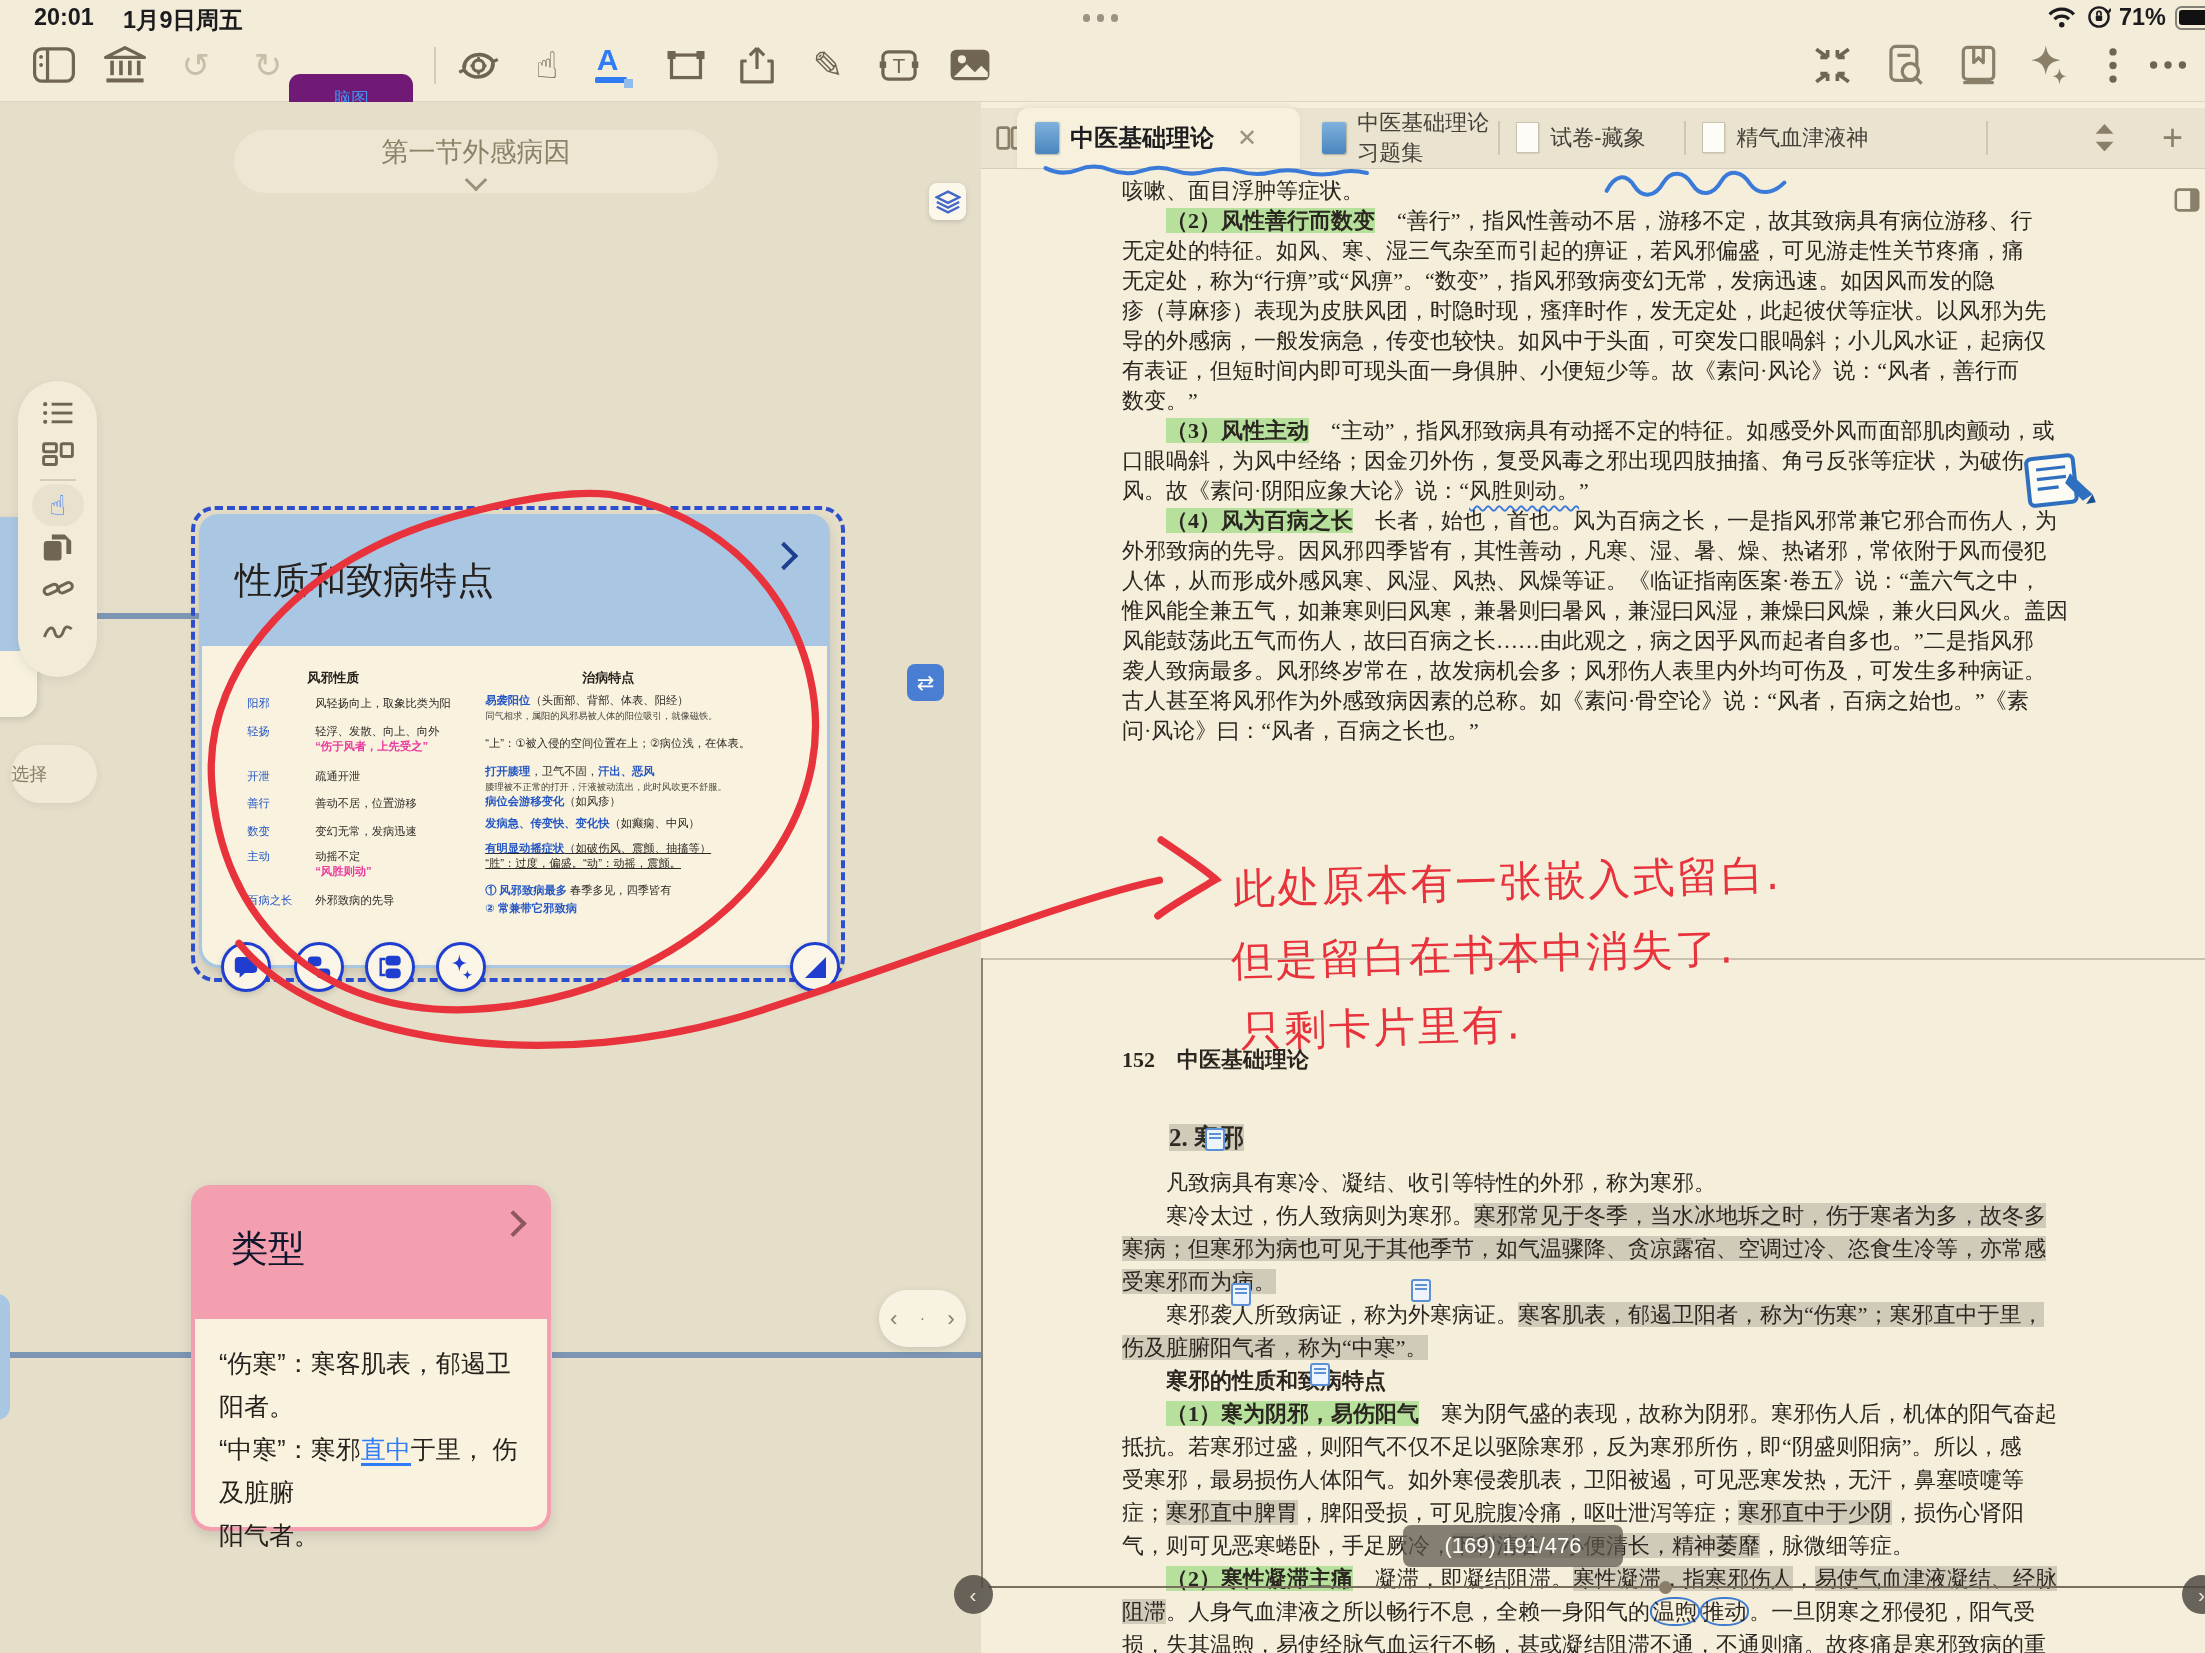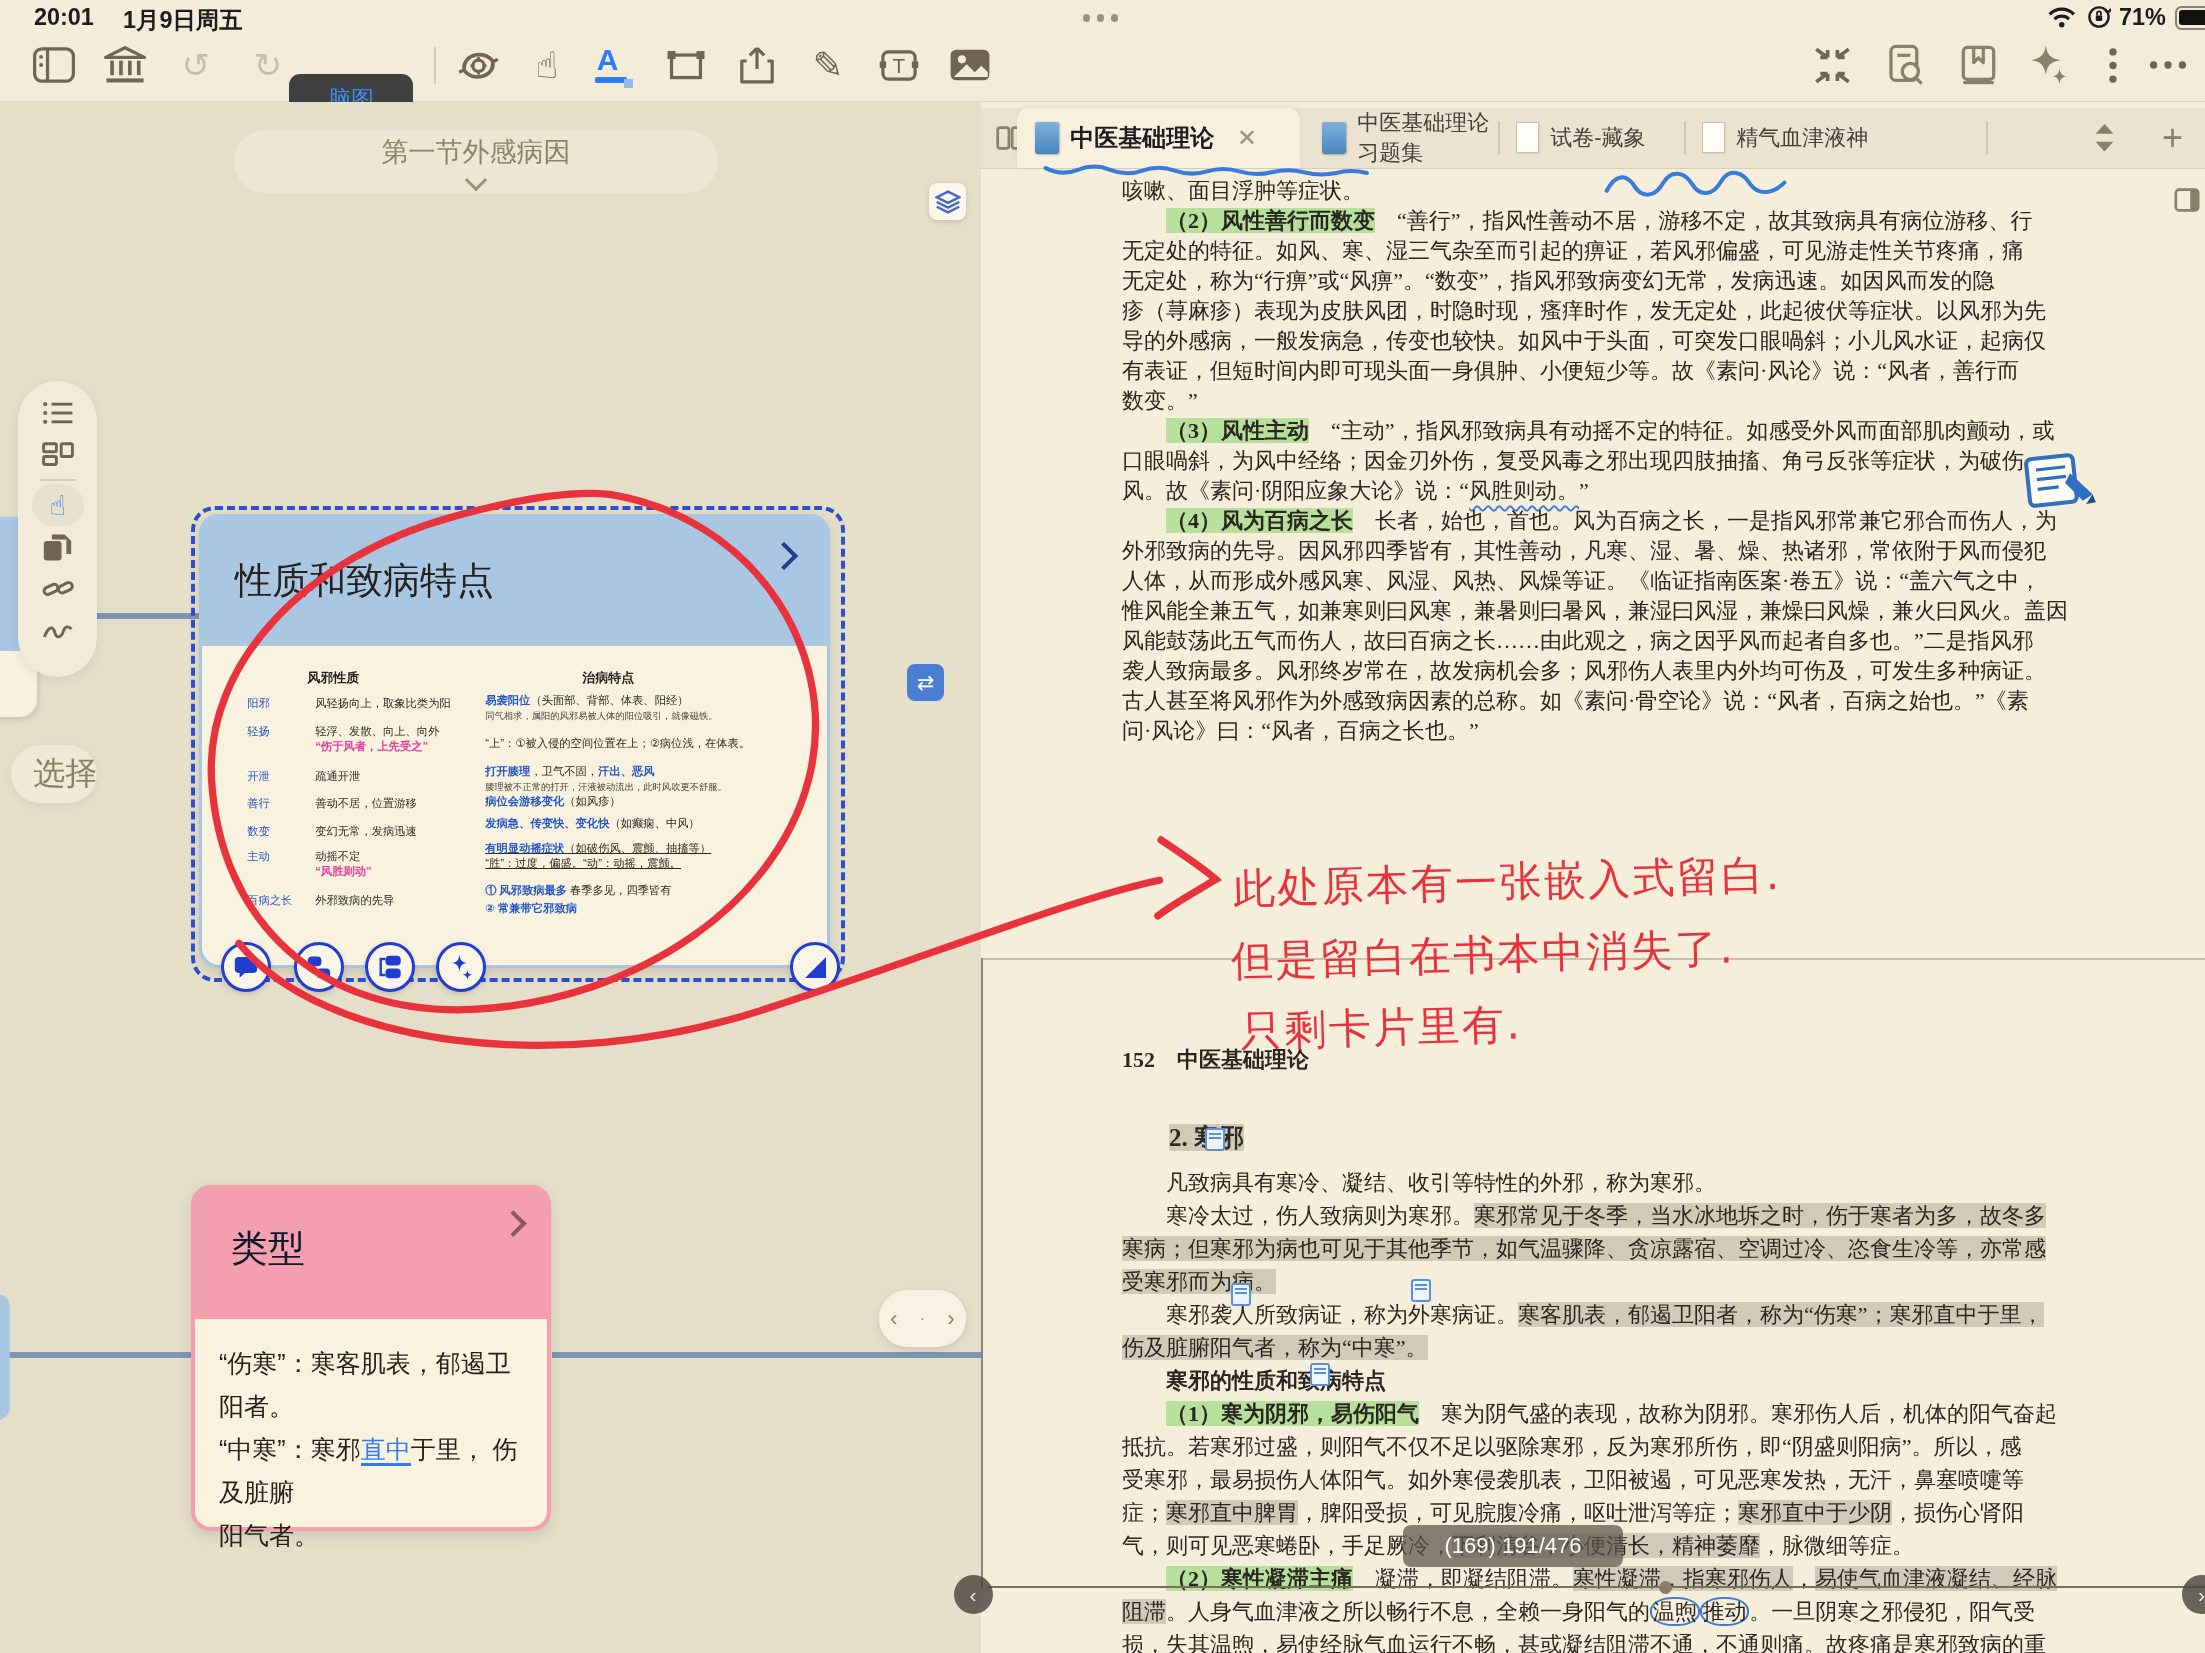--- a/index.html
+++ b/index.html
@@ -8,42 +8,42 @@
   .abs{position:absolute;}
   
   #statusbar{left:0;top:0;width:2205px;height:32px;background:#f2ecd9;}
   #toolbar{left:0;top:32px;width:2205px;height:69px;background:#f2ecd9;border-bottom:1.6px solid #ddd6c2;}
   .sb-text{font-size:23.4px;font-weight:600;color:#1c1c1e;}
   .dots3 span{display:inline-block;width:7.3px;height:7.3px;border-radius:50%;background:#9a9283;margin:0 3.2px;}
   .tool{display:flex;align-items:center;justify-content:center;width:60px;height:60px;top:3.2px;color:#6f6552;}
   .tool svg{display:block;}
   .tool-glyph{font-size:34px;color:#6f6552;font-family:"DejaVu Sans",sans-serif;}
   .disabled{color:#c7c0a9;}
-  #mindmap-btn{left:289px;top:42px;width:124px;height:50px;background:#404040;border-radius:11.3px;
-    display:flex;align-items:center;justify-content:center;font-size:23px;color:#3f8ef0;}
+  #mindmap-btn{left:289px;top:42px;width:124px;height:50px;background:#701a75;border-radius:11.3px;
+    display:flex;align-items:center;justify-content:center;font-size:18px;color:#3f8ef0;}
   .vsep{width:1.6px;height:37px;background:#d3ccb8;top:14.5px;}
   #hl-underline{left:588px;top:94px;width:48px;height:4.8px;background:#2f7cf6;border-radius:2.4px;}
   
   #battery{width:40px;height:20px;border:2px solid rgba(40,40,40,.55);border-radius:6.5px;position:relative;}
   #battery .fill{position:absolute;left:2.4px;top:2.4px;bottom:2.4px;width:71%;background:#111;border-radius:3.2px;}
   
   #canvas{left:0;top:102px;width:981px;height:1552px;background:#e5dfca;}
   .connector{height:5.7px;background:#7d96b3;}
   #root-node{left:234px;top:27.5px;width:484px;height:63px;background:#ece6d2;border-radius:32px;
      display:flex;flex-direction:column;align-items:center;justify-content:center;color:#8c8268;}
   #root-node .t{font-size:27px;}
   .chev-down{width:13px;height:13px;border-right:3.2px solid #9a9078;border-bottom:3.2px solid #9a9078;transform:rotate(45deg);margin-top:1.6px;}
   
   #left-tools{left:18px;top:279px;width:79px;height:296px;background:#f1ebd8;border-radius:40px;
      box-shadow:0 3.2px 11.3px rgba(0,0,0,.08);display:flex;flex-direction:column;align-items:center;padding-top:11.3px;box-sizing:border-box;}
   .lt-item{width:52px;height:42px;display:flex;align-items:center;justify-content:center;color:#6f6552;}
   .lt-div{width:36px;height:1.6px;background:#d3ccb8;margin:3.2px 0;}
   .lt-active{background:#e8e1cd;border-radius:21px;}
   #select-btn{left:11.3px;top:643px;width:86px;height:58px;background:#efe9d6;border-radius:32px;
-     display:flex;align-items:center;justify-content:flex-end;font-size:32px;color:#8a8066;box-shadow:0 2.4px 8px rgba(0,0,0,.07);}
+     display:flex;align-items:center;justify-content:flex-start;font-size:18px;color:#8a8066;box-shadow:0 2.4px 8px rgba(0,0,0,.07);}
   
   .partA{left:-24px;top:415px;width:61px;height:200px;border-radius:0 18px 18px 0;overflow:hidden;box-shadow:1.6px 2.4px 6.5px rgba(0,0,0,.12);}
   .partA .hd{height:134px;background:#a9c7e3;}
   .partA .bd{height:66px;background:#f7f1de;}
   .partB{left:-16px;top:1192px;width:26px;height:126px;background:#a9c7e3;border-radius:0 13px 13px 0;}
   
   #card1-sel{left:191px;top:404px;width:646px;height:468px;border:4px dashed #2e4fd0;border-radius:24px;}
   #card1{left:199px;top:412px;width:631px;height:454px;background:#a9c7e3;border-radius:19.4px;box-shadow:0 4.8px 13px rgba(0,0,0,.12);}
   #card1 .hd{position:absolute;left:0;top:0;right:0;height:132px;}
   #card1 .title{position:absolute;left:36px;top:42px;font-size:37px;color:#26211c;}

